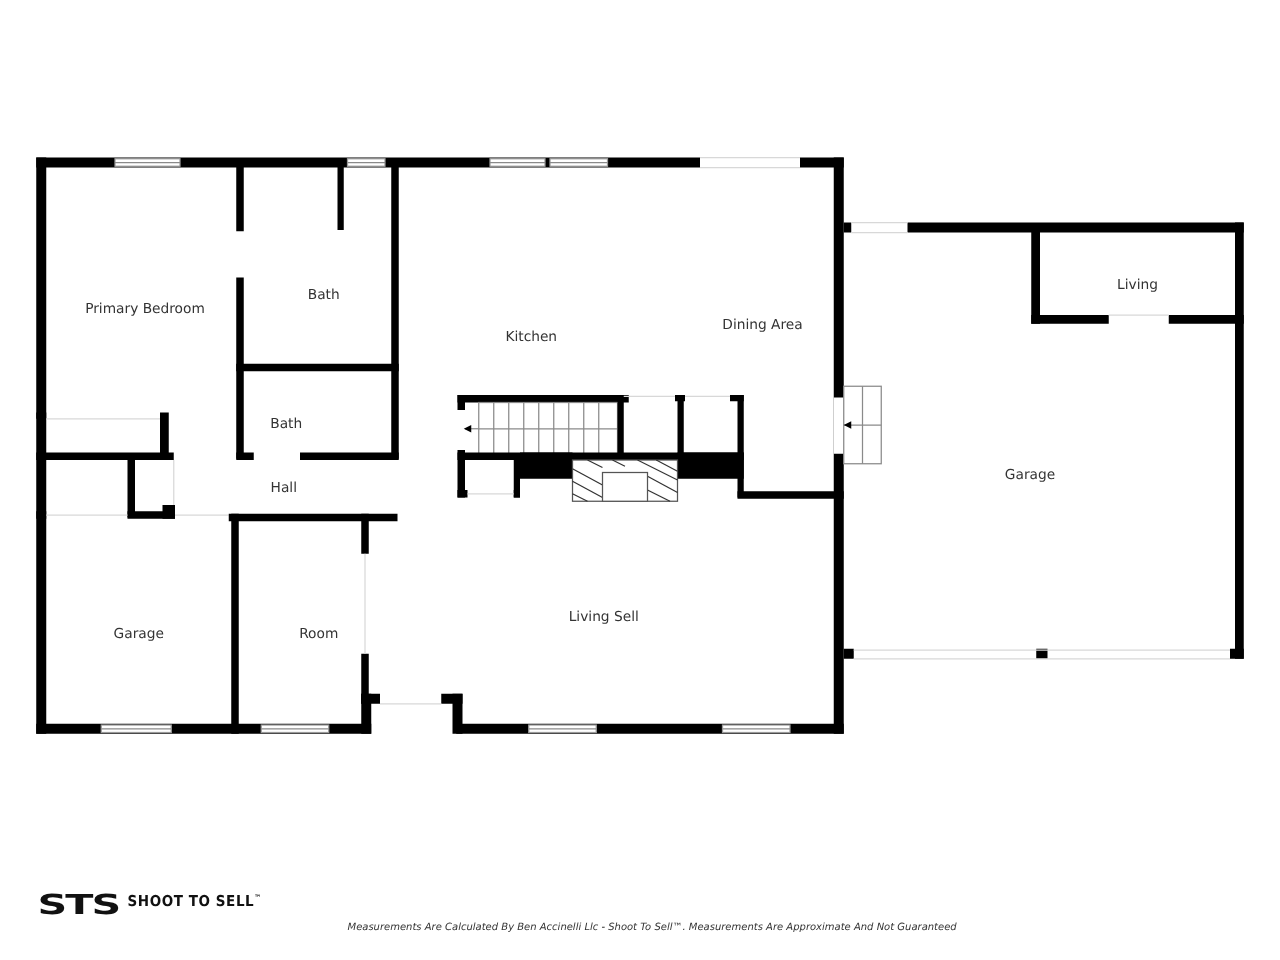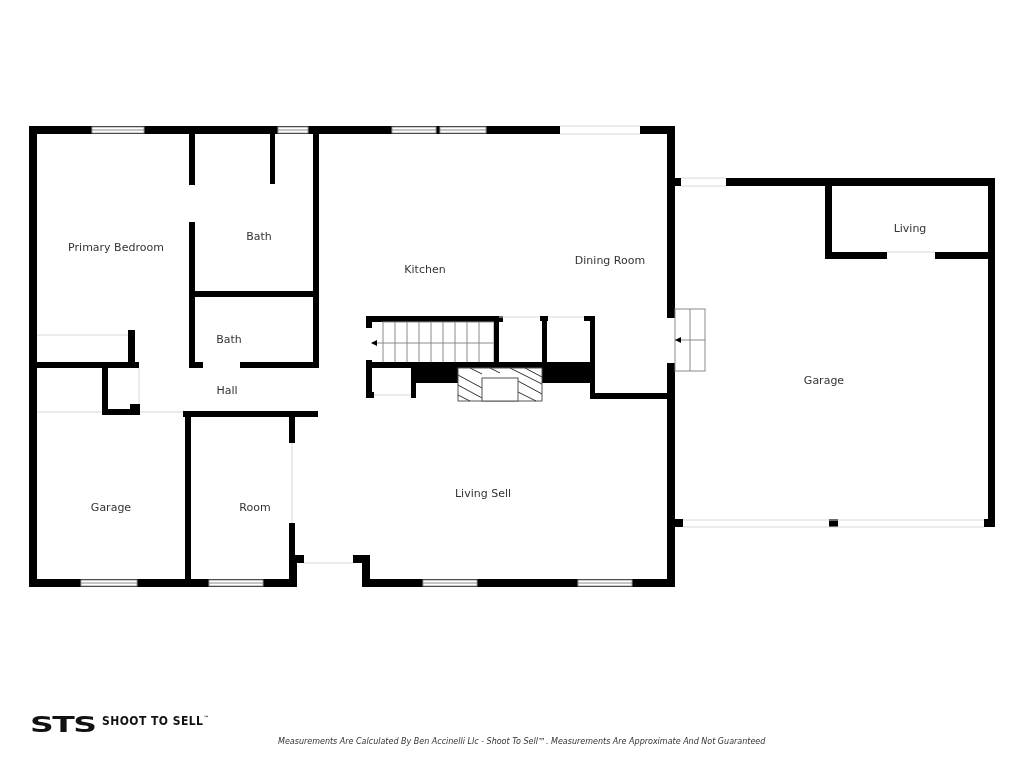--- a/index.html
+++ b/index.html
@@ -187,21 +187,21 @@
     <line class="thin" x1="683" y1="520" x2="984" y2="520"></line>
     <line class="thin" x1="683" y1="527" x2="984" y2="527"></line>
   </g>
 </svg>
 
 <div class="room-label" style="left:116px;top:247px;">Primary Bedroom</div>
 <div class="room-label" style="left:259px;top:236px;">Bath</div>
 <div class="room-label" style="left:229px;top:339px;">Bath</div>
 <div class="room-label" style="left:227px;top:390px;">Hall</div>
 <div class="room-label" style="left:425px;top:241px;margin-top:28px;">Kitchen</div>
-<div class="room-label" style="left:610px;top:260px;">Dining Room</div>
+<div class="room-label" style="left:610px;top:260px;">Dining Area</div>
 <div class="room-label" style="left:910px;top:228px;">Living</div>
 <div class="room-label" style="left:824px;top:380px;">Garage</div>
 <div class="room-label" style="left:111px;top:507px;">Garage</div>
 <div class="room-label" style="left:255px;top:507px;text-align:right;">Room</div>
 <div class="room-label" style="left:483px;top:493px;">Living Sell</div>
 
 <div class="logo">
   <span class="logo-mark">STS</span>
   <span class="logo-text"><span>SHOOT TO SELL</span><span class="logo-tm">™</span></span>
 </div>

